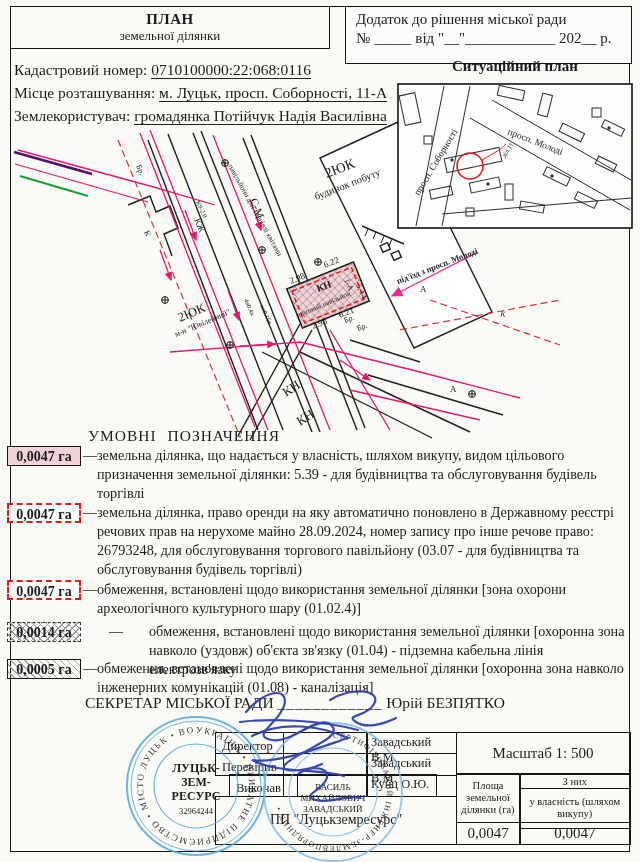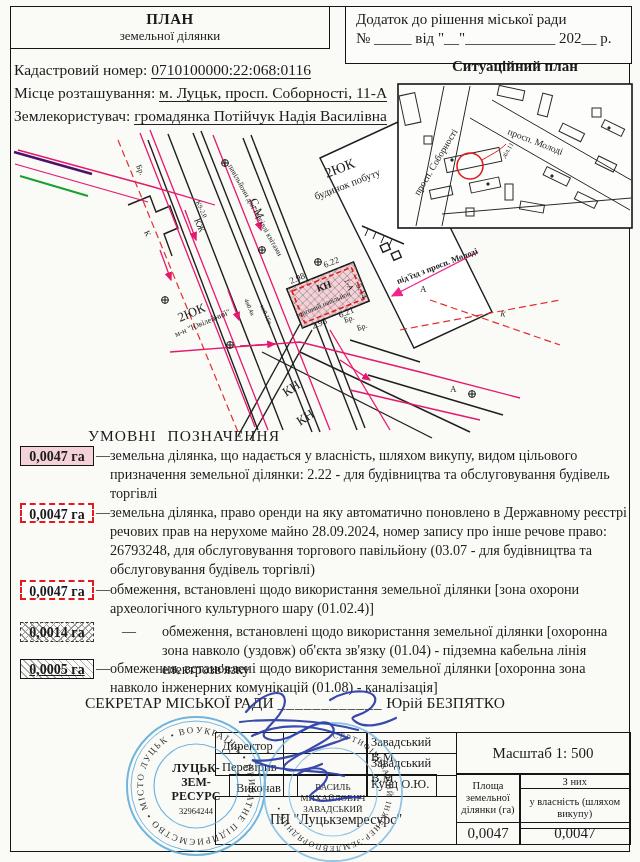--- a/index.html
+++ b/index.html
@@ -12,28 +12,28 @@
   #hdr-left .t2{font-size:13px;}
   #hdr-right{left:345px;top:6px;width:287px;height:58px;padding:4px 12px 0 10px;font-size:15px;background:#fcfcfa;}
   #hdr-right .a2{margin-top:2px;}
   #frame{left:10px;top:6px;width:620px;height:846px;border:1.8px solid #151515;}
   
   #info{left:14px;top:58px;width:410px;font-size:15.5px;line-height:23px;}
   .ival{border-bottom:1px solid #222;padding-bottom:0px;}
   #sit-title{left:452px;top:58px;font-weight:bold;font-size:15px;}
   
   #leg-title{left:88px;top:427px;font-size:15.5px;letter-spacing:1px;word-spacing:6px;}
-  .leg-item{position:absolute;left:20px;right:10px;display:flex;align-items:flex-start;}
+  .leg-item{position:absolute;left:7px;right:10px;display:flex;align-items:flex-start;}
   .sw{flex:0 0 74px;height:20px;text-align:center;font-weight:bold;font-size:14px;line-height:19px;box-sizing:border-box;margin-right:2px;}
   .sw-pink{background:#f5d2d7;border:1.6px solid #151515;}
   .sw-red{background:#fff;border:2px dashed #e31b1b;}
   .sw-cross{border:1.6px dashed #333;background:
      repeating-linear-gradient(45deg,transparent 0 4px,#9a9a9a 4px 5px),
      repeating-linear-gradient(-45deg,transparent 0 4px,#9a9a9a 4px 5px);}
-  .sw-diag{border:1.6px solid #151515;background:repeating-linear-gradient(45deg,transparent 0 4px,#ababab 4px 5px);text-decoration:underline;}
+  .sw-diag{border:1.6px solid #151515;background:repeating-linear-gradient(45deg,transparent 0 4px,#ababab 4px 5px);}
   .dash{flex:0 0 12px;font-size:14px;line-height:19px;}
   .ltx{flex:1;font-size:14.2px;line-height:19px;}
   #secretary{left:85px;top:694px;font-size:15.5px;width:540px;}
   #secretary .us{letter-spacing:1px;}
   
   .cell{position:absolute;box-sizing:border-box;border:1.5px solid #151515;background:transparent;}
   .cl{font-size:12.5px;padding:6px 0 0 6px;}
   .cn{font-size:12.5px;padding:2px 0 0 4px;}
   .cc{display:flex;align-items:center;justify-content:center;text-align:center;}
   svg{position:absolute;left:0;top:0;pointer-events:none;}
@@ -210,21 +210,21 @@
   <div><span>Місце розташування:</span> <span class="ival">м. Луцьк, просп. Соборності, 11-А</span></div>
   <div><span>Землекористувач:</span> <span class="ival">громадянка Потійчук Надія Василівна</span></div>
 </div>
 <div class="abs" id="sit-title">Ситуаційний план</div>
 
 <div class="abs" id="leg-title">УМОВНІ  ПОЗНАЧЕННЯ</div>
 
 <div class="leg-item" style="top:446px;">
   <div class="sw sw-pink">0,0047 га</div>
   <div class="dash">—</div>
-  <div class="ltx">земельна ділянка, що надається у власність, шляхом викупу, видом цільового призначення земельної ділянки: 2.22 - для будівництва та обслуговування будівель торгівлі</div>
+  <div class="ltx">земельна ділянка, що надається у власність, шляхом викупу, видом цільового призначення земельної ділянки: 5.39 - для будівництва та обслуговування будівель торгівлі</div>
 </div>
 <div class="leg-item" style="top:503px;">
   <div class="sw sw-red">0,0047 га</div>
   <div class="dash">—</div>
   <div class="ltx">земельна ділянка, право оренди на яку автоматично поновлено в Державному реєстрі речових прав на нерухоме майно 28.09.2024, номер запису про інше речове право: 26793248, для обслуговування торгового павільйону (03.07 - для будівництва та обслуговування будівель торгівлі)</div>
 </div>
 <div class="leg-item" style="top:580px;">
   <div class="sw sw-red">0,0047 га</div>
   <div class="dash">—</div>
   <div class="ltx">обмеження, встановлені щодо використання земельної ділянки [зона охорони археологічного культурного шару (01.02.4)]</div>

